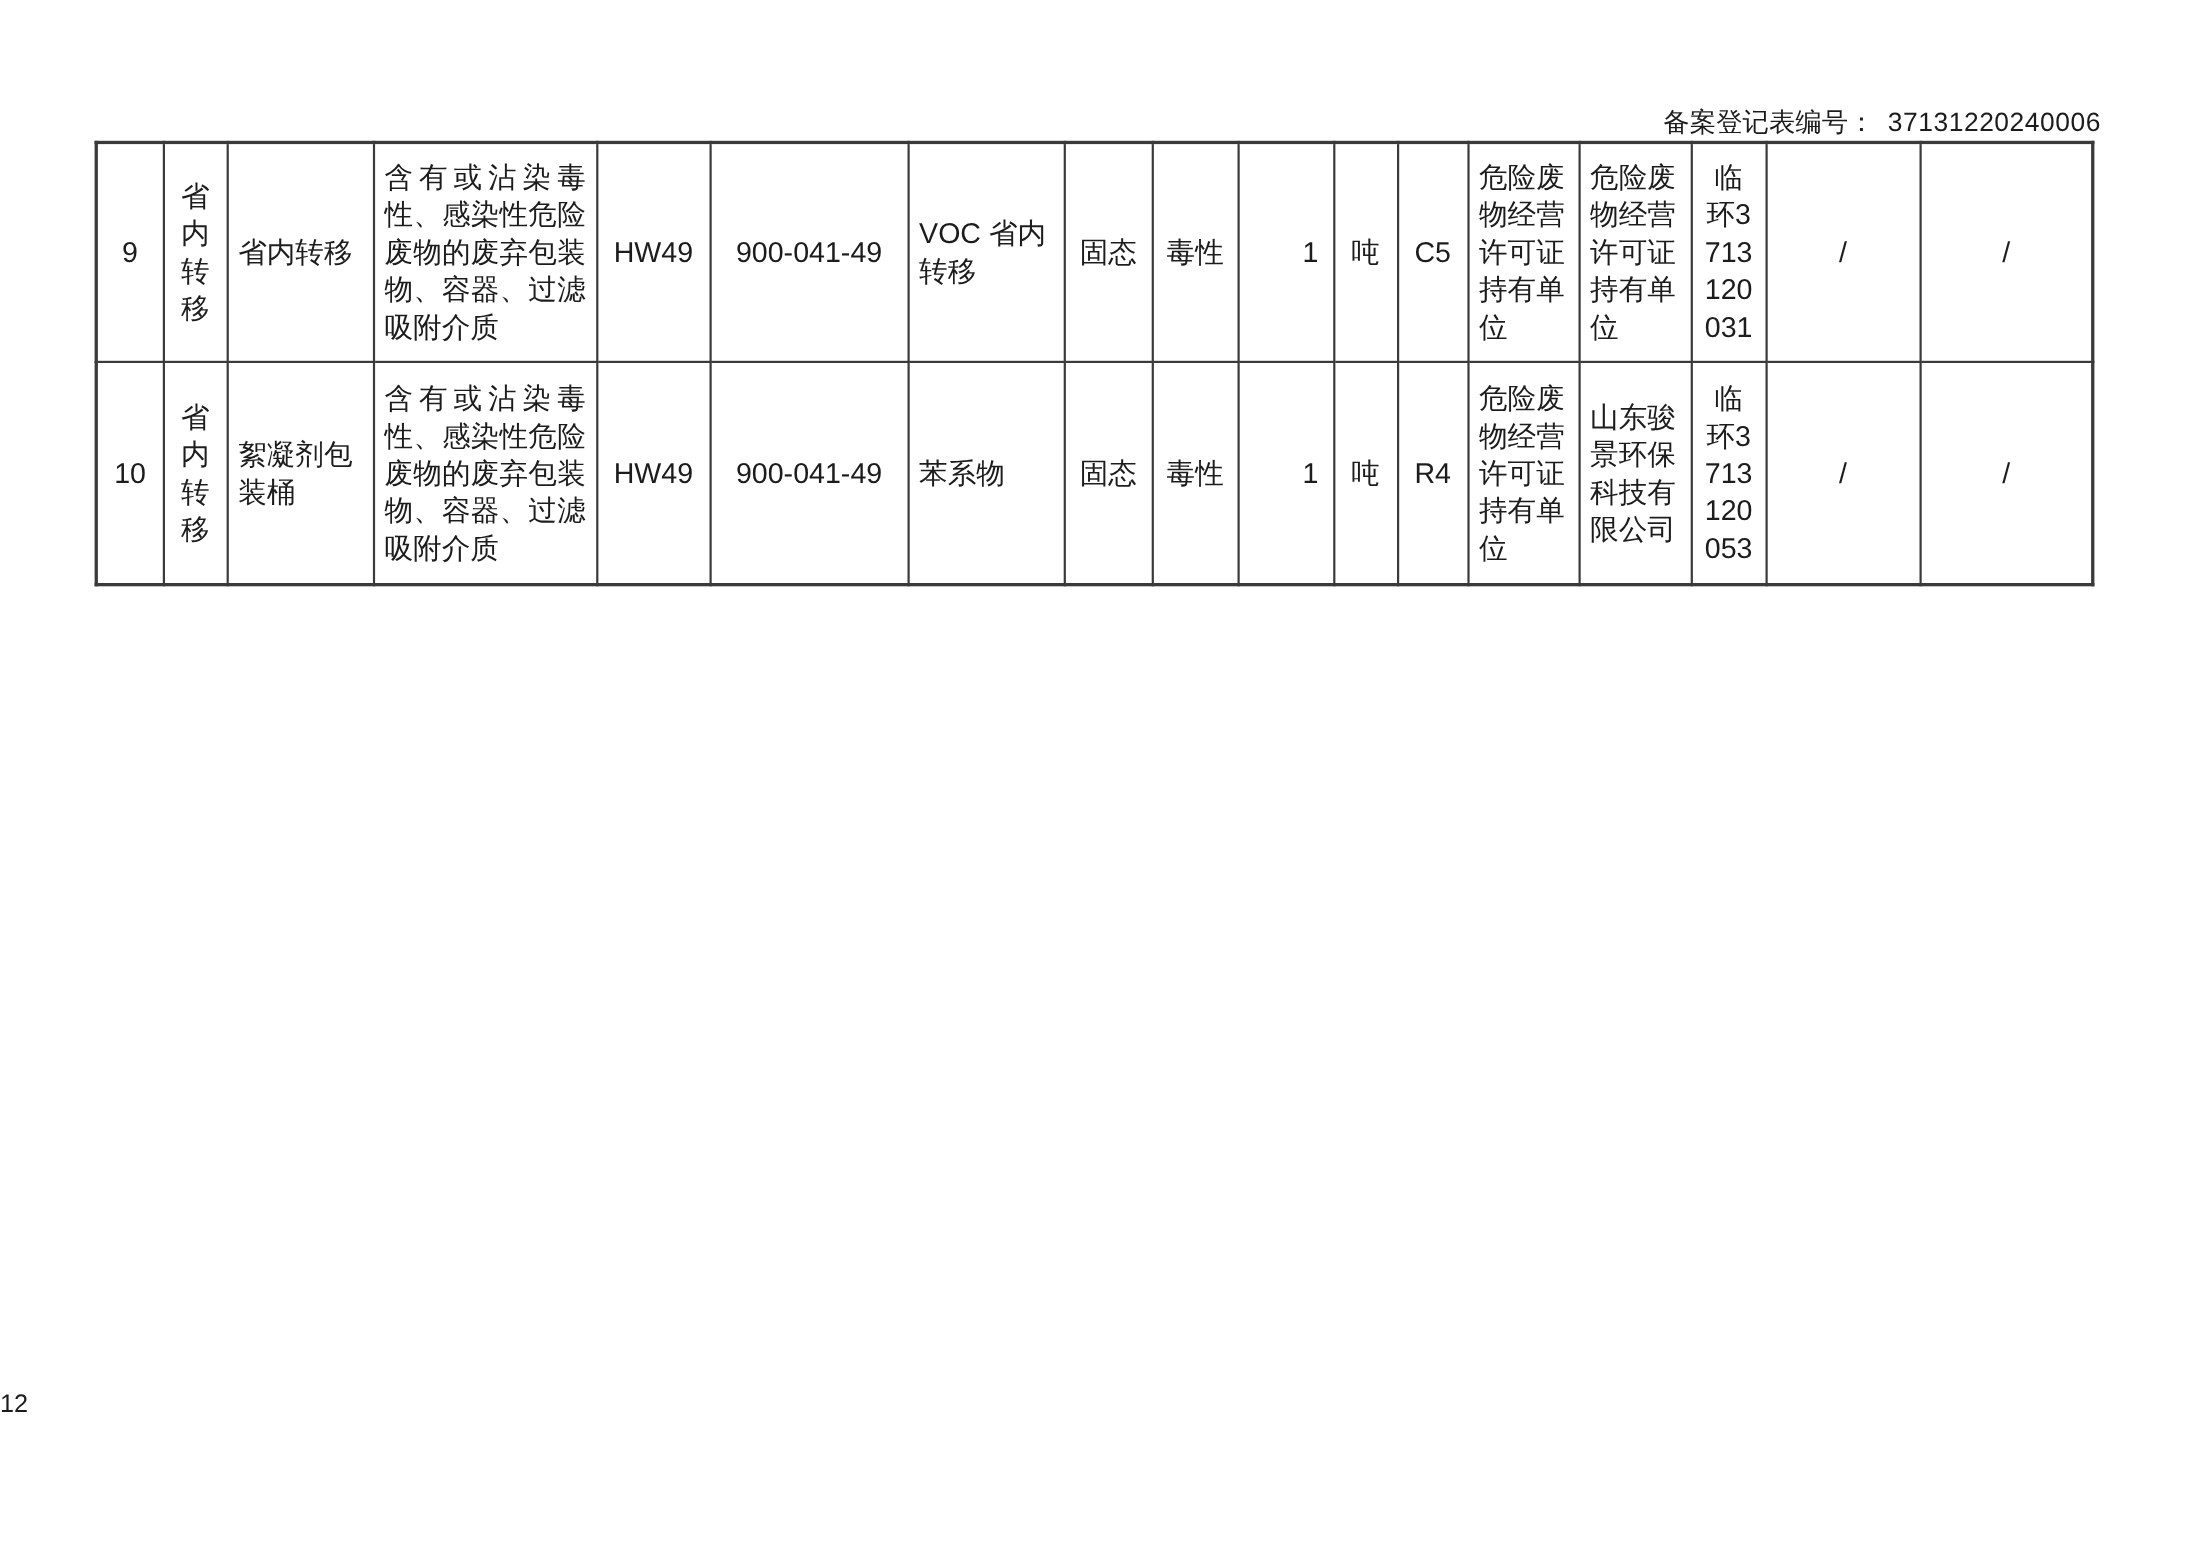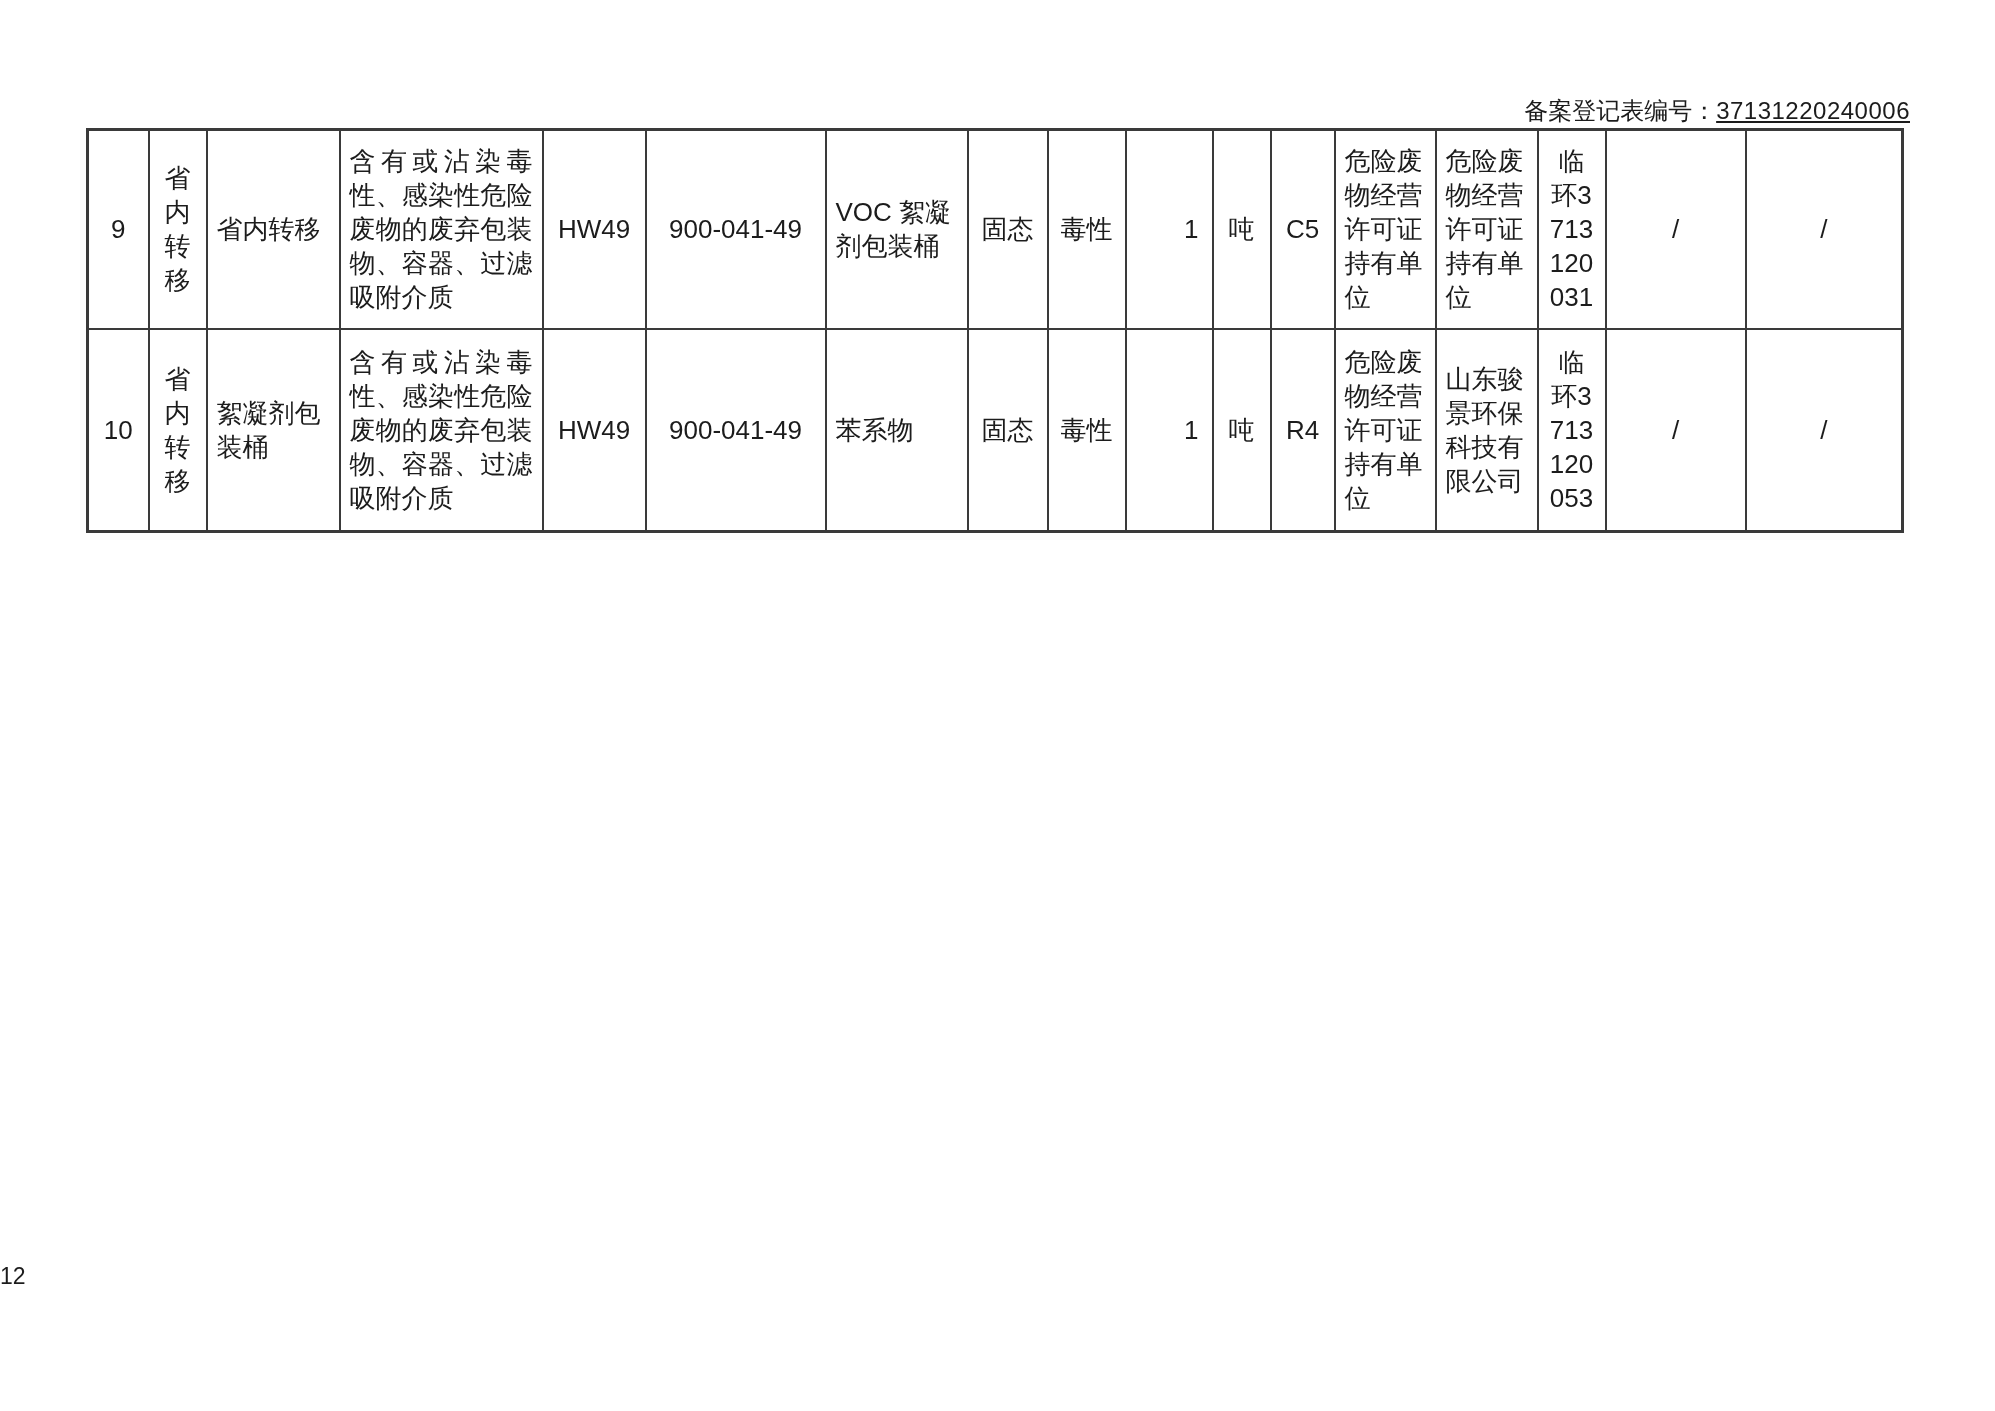--- a/index.html
+++ b/index.html
@@ -11,21 +11,21 @@
     font-family: "Liberation Sans", "DejaVu Sans", sans-serif;
     color: #1c1c1c;
   }
   .doc-header {
     position: absolute;
     top: 95px;
     right: 85px;
     font-size: 24px;
     white-space: nowrap;
   }
-  .doc-header .num { letter-spacing: 0.5px; text-decoration: underline; }
+  .doc-header .num { margin-left: 12px; letter-spacing: 0.5px; }
 
   .table-wrap {
     position: absolute;
     left: 86px;
     top: 128px;
   }
   table.waste-table {
     border-collapse: collapse;
     table-layout: fixed;
     width: 1815px;
@@ -86,21 +86,21 @@
       <col style="width:157px">
     </colgroup>
     <tbody>
         <tr class="row-9">
       <td class="c-center">9</td>
       <td class="c-vert">省内转移</td>
       <td class="c-left">省内转移</td>
       <td class="c-justify">含有或沾染毒性、感染性危险废物的废弃包装物、容器、过滤吸附介质</td>
       <td class="c-center">HW49</td>
       <td class="c-center">900-041-49</td>
-      <td class="c-left">VOC 絮凝剂包装桶</td>
+      <td class="c-left">VOC 省内转移</td>
       <td class="c-center">固态</td>
       <td class="c-center">毒性</td>
       <td class="c-right">1</td>
       <td class="c-center">吨</td>
       <td class="c-center">C5</td>
       <td class="c-left">危险废物经营许可证持有单位</td>
       <td class="c-left">危险废物经营许可证持有单位</td>
       <td class="c-break">临环3713120031</td>
       <td class="c-center">/</td>
       <td class="c-center">/</td>

